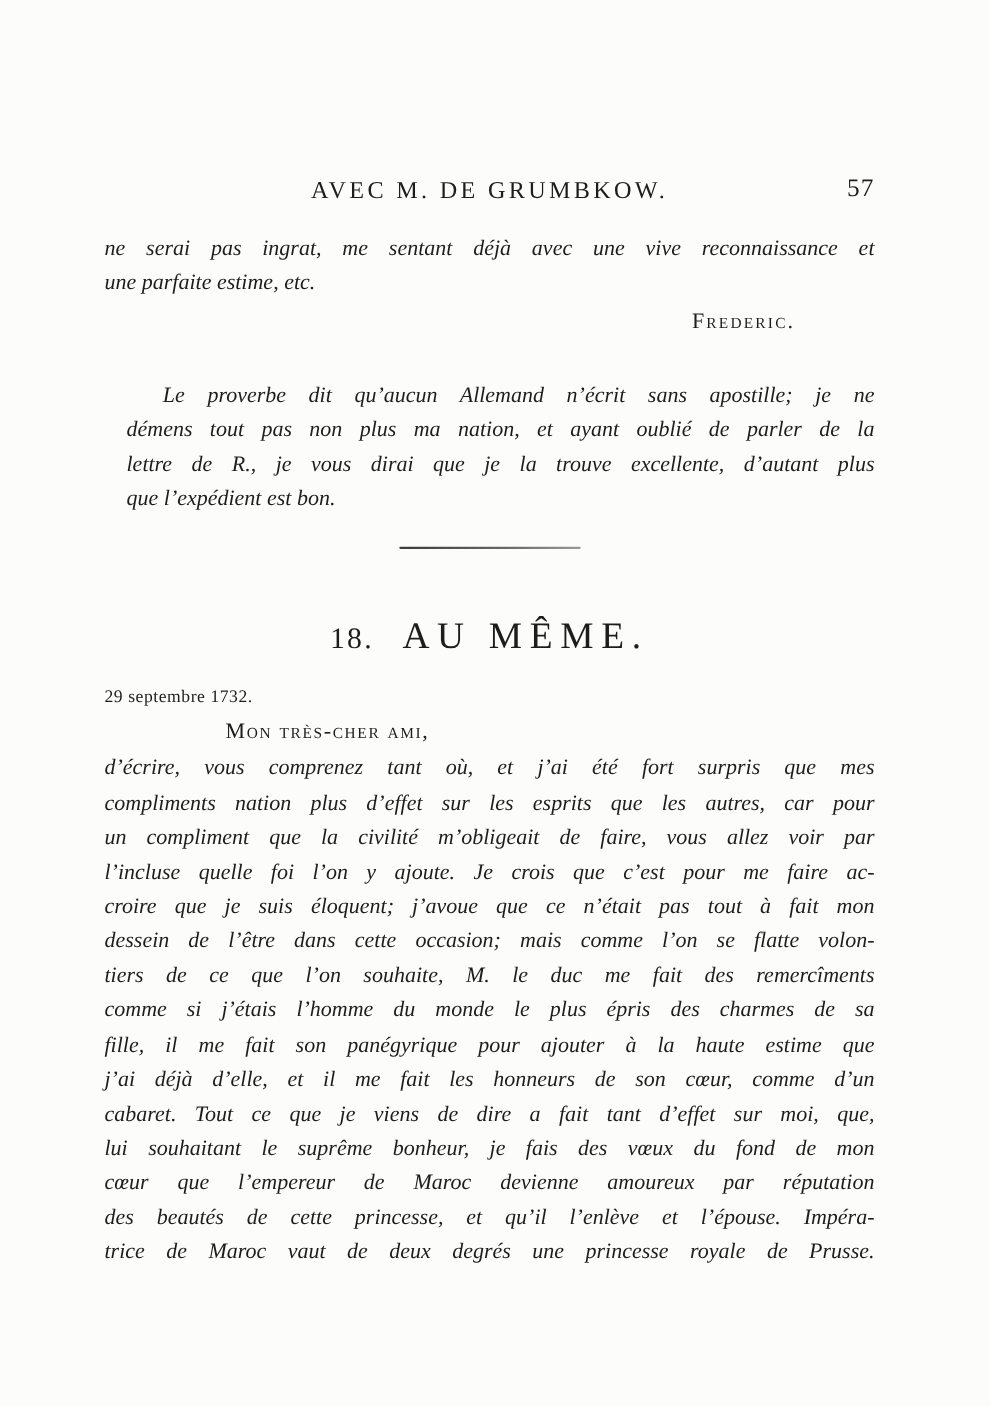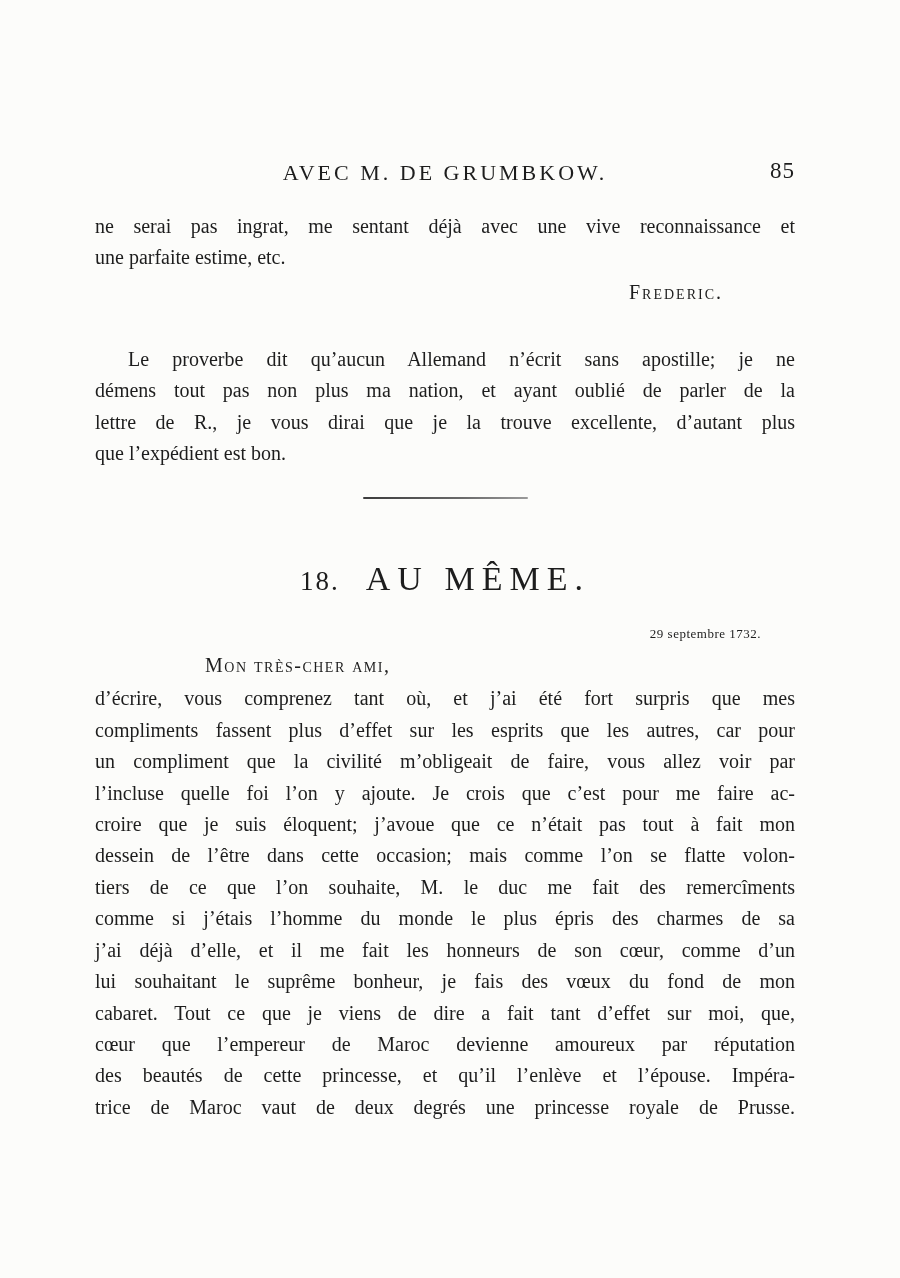--- a/index.html
+++ b/index.html
@@ -31,21 +31,21 @@
     white-space: nowrap;
   }
   .page-number {
     position: absolute;
     right: 0;
     top: -2px;
     font-size: 23px;
     letter-spacing: 1px;
   }
   
-  .para { margin: 0; }
+  .para { margin: 0; font-style: italic; }
   .line {
     font-size: 20px;
     line-height: 31.4px;
     text-align: justify;
     text-align-last: justify;
     text-justify: inter-word;
     white-space: normal;
   }
   .line.short { text-align-last: left; }
   .line.indent { text-indent: 33px; }
@@ -55,21 +55,21 @@
   .signature {
     margin-top: 3px;
     font-size: 20px;
     line-height: 31px;
     font-variant: small-caps;
     letter-spacing: 2px;
     text-align: right;
     padding-right: 72px;
   }
 
-  .postscript { margin-top: 36px; }
+  .postscript { margin-top: 36px; margin-left: 20px; }
 
   .divider {
     width: 165px;
     height: 2px;
     margin: 28px auto 0;
     background: linear-gradient(to right, #3c3c3c, #6a6a6a 60%, #9a9a9a);
     border-radius: 1px;
   }
 
   .letter-heading {
@@ -83,23 +83,23 @@
     letter-spacing: 2px;
     margin-right: 26px;
   }
   .letter-title {
     font-size: 34px;
     letter-spacing: 7px;
   }
 
   .letter-date {
     margin-top: 16px;
-    font-size: 13px;
+    font-size: 16px;
     line-height: 26px;
-    text-align: right;
+    text-align: left;
     padding-right: 34px;
     letter-spacing: 0.5px;
   }
 
   .salutation {
     margin-top: 4px;
     font-size: 20px;
     line-height: 28px;
     font-variant: small-caps;
     letter-spacing: 1.5px;
@@ -113,21 +113,21 @@
     line-height: 0;
   }
 </style>
 </head>
 <body>
 
 <div class="page">
 
   <div class="running-head">
     <span class="running-title">AVEC M. DE GRUMBKOW.</span>
-    <span class="page-number">85</span>
+    <span class="page-number">57</span>
   </div>
 
   <div class="para continuation">
     <div class="line">ne serai pas ingrat, me sentant déjà avec une vive reconnaissance et</div>
     <div class="line short">une parfaite estime, etc.</div>
   </div>
 
   <div class="signature">Frederic.</div>
 
   <div class="para postscript">
@@ -142,28 +142,29 @@
   <div class="letter-heading">
     <span class="letter-number">18.</span><span class="letter-title">AU MÊME.</span>
   </div>
 
   <div class="letter-date">29 septembre 1732.</div>
 
   <div class="salutation">Mon très-cher ami,</div>
 
   <div class="para letter-body">
     <div class="line">d’écrire, vous comprenez tant où, et j’ai été fort surpris que mes</div>
-    <div class="line">compliments fassent plus d’effet sur les esprits que les autres, car pour</div>
+    <div class="line">compliments nation plus d’effet sur les esprits que les autres, car pour</div>
     <div class="line">un compliment que la civilité m’obligeait de faire, vous allez voir par</div>
     <div class="line">l’incluse quelle foi l’on y ajoute.  Je crois que c’est pour me faire ac-</div>
     <div class="line">croire que je suis éloquent; j’avoue que ce n’était pas tout à fait mon</div>
     <div class="line">dessein de l’être dans cette occasion; mais comme l’on se flatte volon-</div>
     <div class="line">tiers de ce que l’on souhaite, M. le duc me fait des remercîments</div>
     <div class="line">comme si j’étais l’homme du monde le plus épris des charmes de sa</div>
+    <div class="line">fille, il me fait son panégyrique pour ajouter à la haute estime que</div>
     <div class="line">j’ai déjà d’elle, et il me fait les honneurs de son cœur, comme d’un</div>
+    <div class="line">cabaret.  Tout ce que je viens de dire a fait tant d’effet sur moi, que,</div>
     <div class="line">lui souhaitant le suprême bonheur, je fais des vœux du fond de mon</div>
-    <div class="line">cabaret.  Tout ce que je viens de dire a fait tant d’effet sur moi, que,</div>
     <div class="line">cœur que l’empereur de Maroc devienne amoureux par réputation</div>
     <div class="line">des beautés de cette princesse, et qu’il l’enlève et l’épouse.  Impéra-</div>
     <div class="line">trice de Maroc vaut de deux degrés une princesse royale de Prusse.</div>
   </div>
 
 </div>
 
 </body></html>

